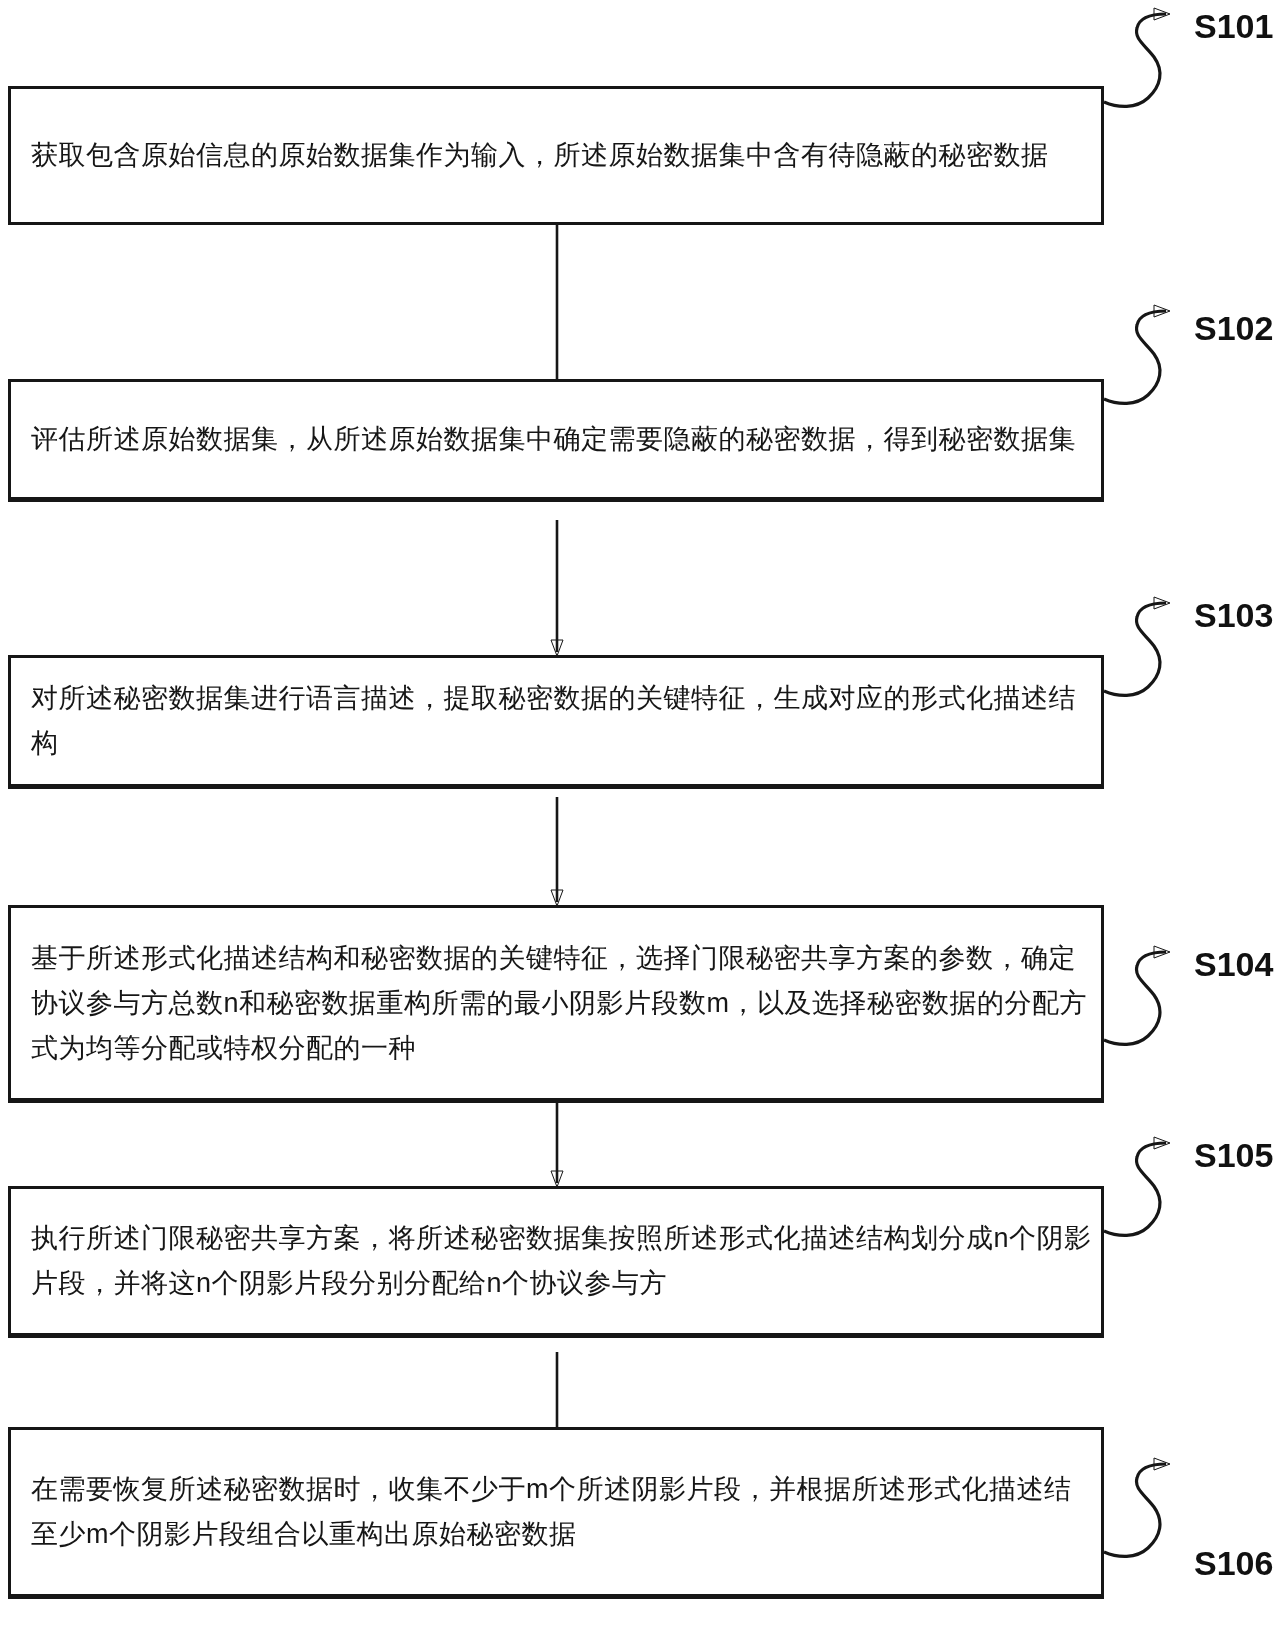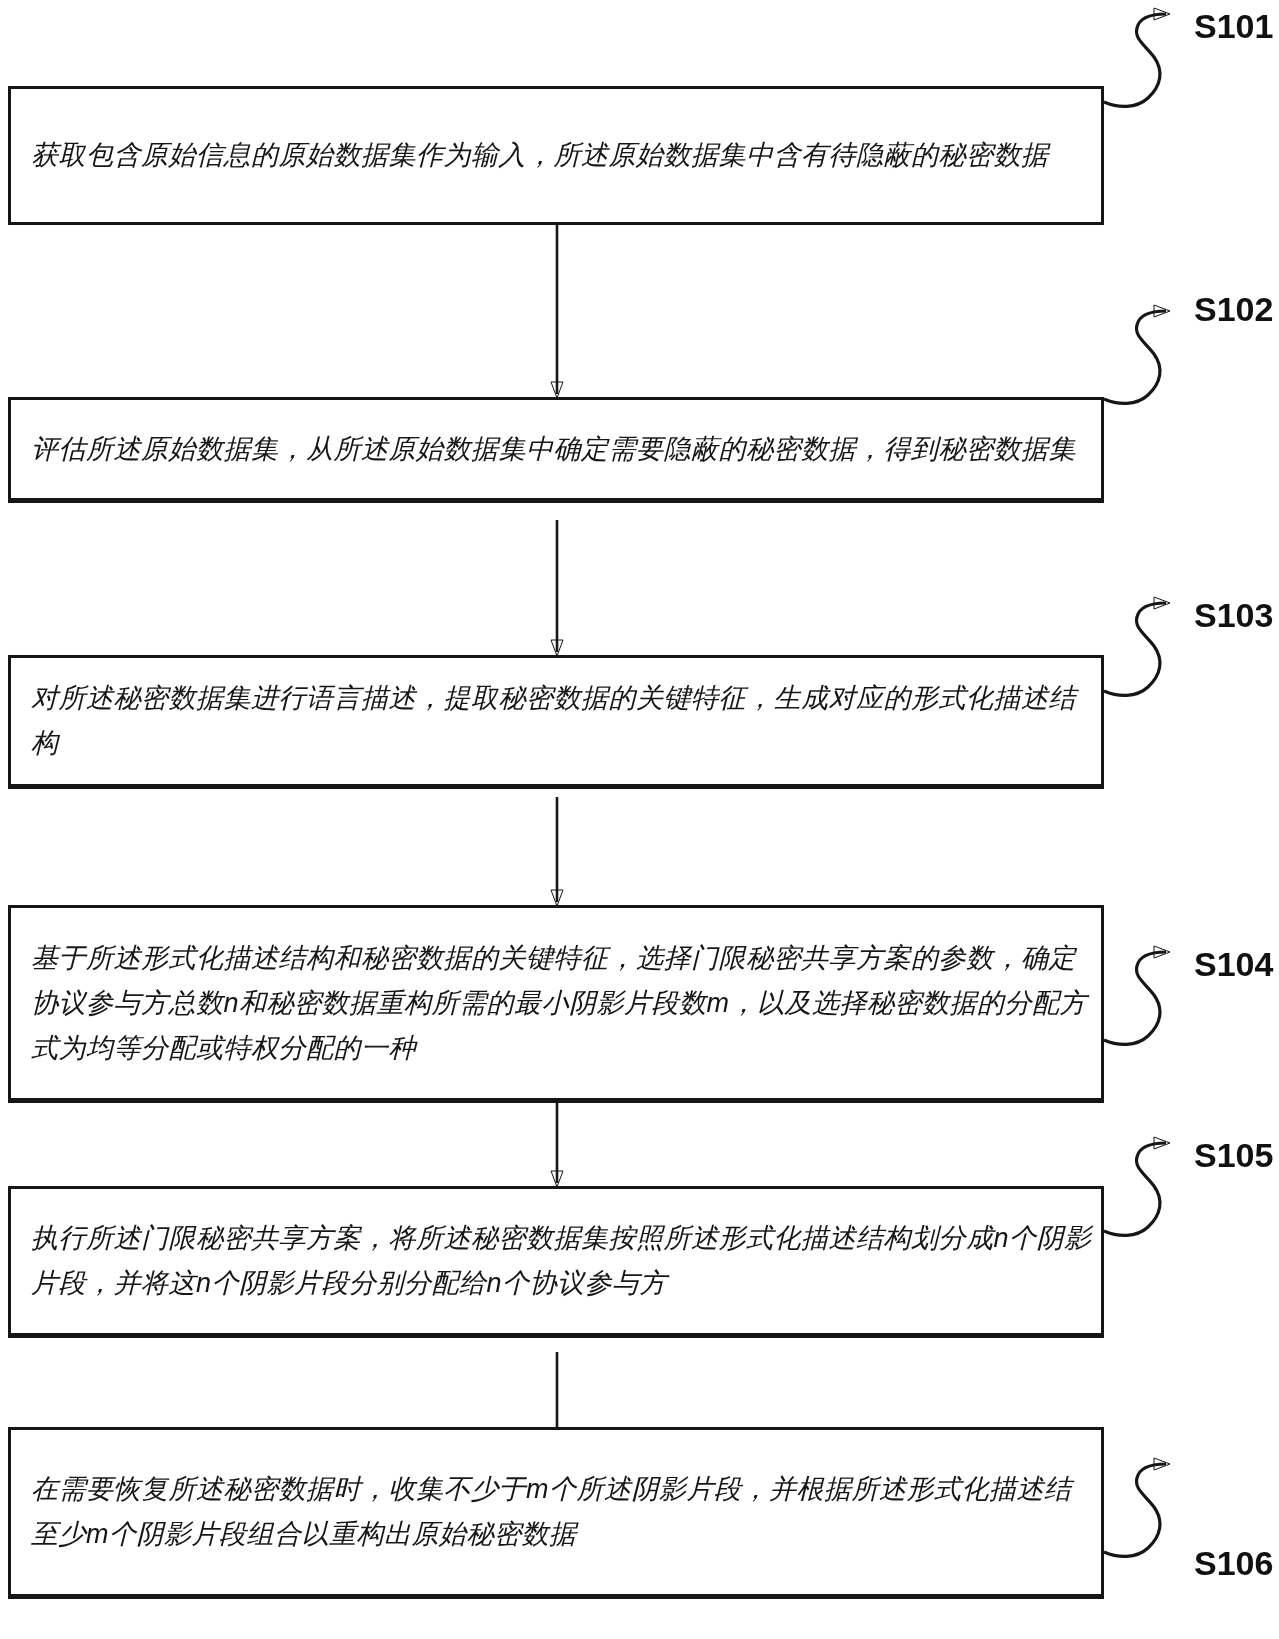--- a/index.html
+++ b/index.html
@@ -31,21 +31,20 @@
   .step-box.heavy-bottom { border-bottom-width: 5px; }
   .box-text {
     display: block;
     padding-left: 20px;
     padding-right: 4px;
     font-size: 27px;
     line-height: 45px;
     color: #161616;
     white-space: pre-line;
     letter-spacing: 0.5px;
-    font-style: italic;
   }
   .step-label {
     position: absolute;
     left: 1194px;
     font-size: 34px;
     font-weight: 700;
     color: #111111;
     letter-spacing: 0px;
     line-height: 34px;
   }
@@ -85,31 +84,31 @@
       </g>
     <g transform="translate(1104,1231)">
         <path class="squiggle" d="M0,0 C14,6 32,7 44,-4 C57,-16 60,-31 50,-45 C41,-57 30,-63 33,-74 C35,-83 44,-88 62,-88" marker-end="url(#ah)"></path>
       </g>
     <g transform="translate(1104,1552)">
         <path class="squiggle" d="M0,0 C14,6 32,7 44,-4 C57,-16 60,-31 50,-45 C41,-57 30,-63 33,-74 C35,-83 44,-88 62,-88" marker-end="url(#ah)"></path>
       </g>
   </svg>
 
   <div class="step-label" style="top:9px">S101</div>
-  <div class="step-label" style="top:292px">S102</div>
+  <div class="step-label" style="top:311px">S102</div>
   <div class="step-label" style="top:598px">S103</div>
   <div class="step-label" style="top:947px">S104</div>
   <div class="step-label" style="top:1138px">S105</div>
   <div class="step-label" style="top:1546px">S106</div>
 
   <div class="step-box" style="top:86px;height:139px">
     <span class="box-text">获取包含原始信息的原始数据集作为输入，所述原始数据集中含有待隐蔽的秘密数据</span>
   </div>
 
-  <div class="step-box heavy-bottom" style="top:397px;height:106px">
+  <div class="step-box heavy-bottom" style="top:379px;height:123px">
     <span class="box-text">评估所述原始数据集，从所述原始数据集中确定需要隐蔽的秘密数据，得到秘密数据集</span>
   </div>
 
   <div class="step-box heavy-bottom" style="top:655px;height:134px">
     <span class="box-text">对所述秘密数据集进行语言描述，提取秘密数据的关键特征，生成对应的形式化描述结
 构</span>
   </div>
 
   <div class="step-box heavy-bottom" style="top:905px;height:198px">
     <span class="box-text">基于所述形式化描述结构和秘密数据的关键特征，选择门限秘密共享方案的参数，确定

